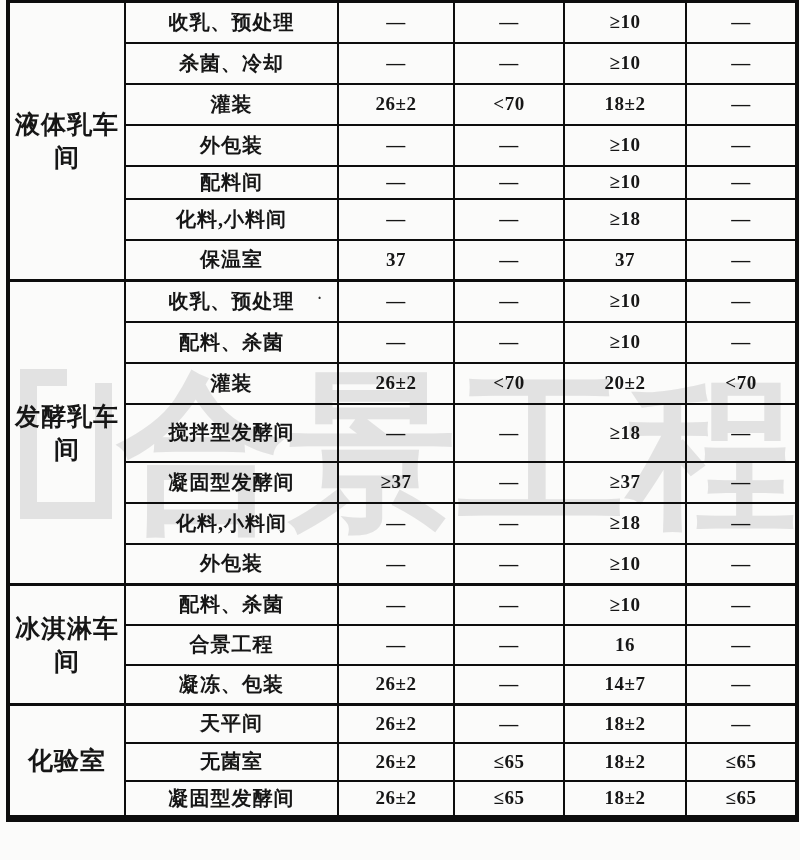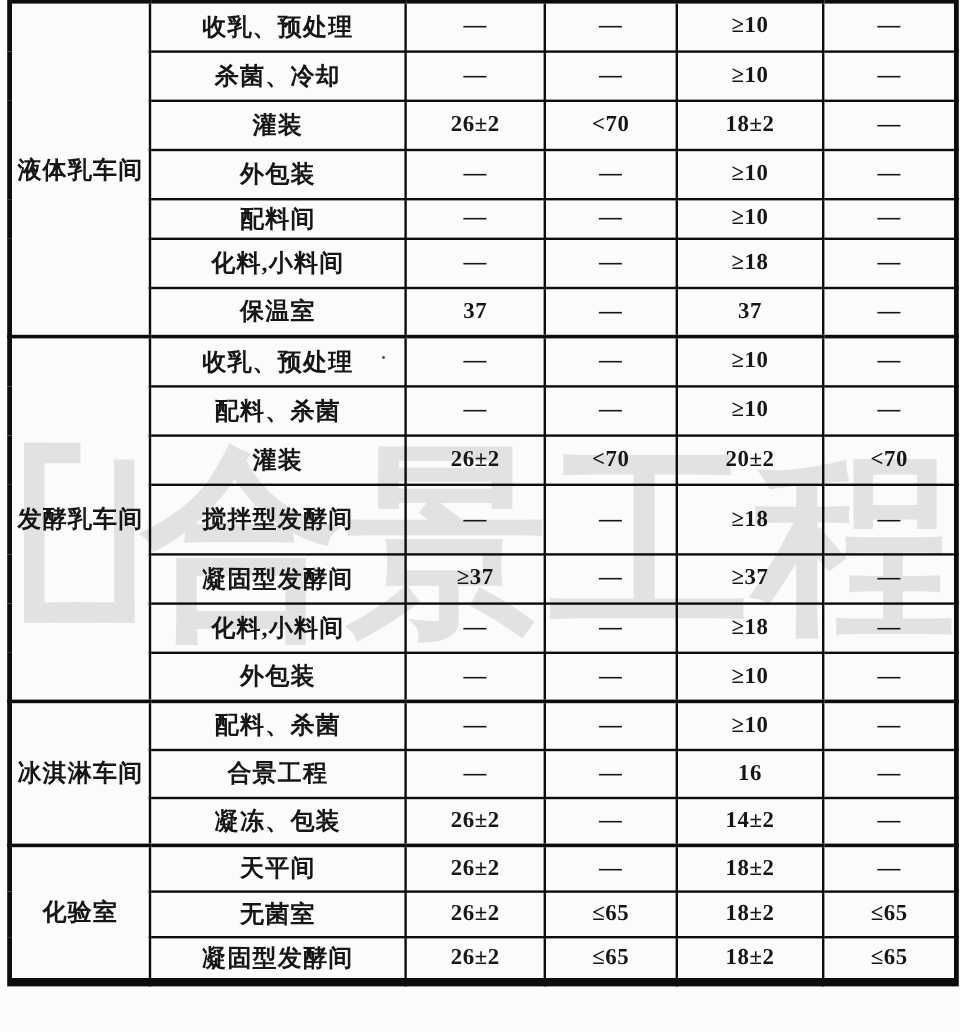--- a/index.html
+++ b/index.html
@@ -78,21 +78,21 @@
     border: 2px solid #0d0d0d;
     text-align: center;
     vertical-align: middle;
     font-weight: bold;
     color: #161616;
     padding: 0;
     overflow: hidden;
   }
   table.spec { border: 4px solid #0d0d0d; border-bottom-width: 7px; border-top-width: 3px; }
   table.spec tr.section-start td { border-top: 3px solid #0d0d0d; }
-  td.group { font-size: 20px; letter-spacing: 1px; }
+  td.group { font-size: 25px; letter-spacing: 1px; }
   td.room  { font-size: 20px; letter-spacing: 1px; position: relative; }
   td.val   { font-size: 19px; letter-spacing: 0.5px; font-family: "Liberation Serif", "DejaVu Serif", serif; }
   .stray-dot {
     position: absolute;
     right: 14px;
     top: 50%;
     transform: translateY(-60%);
     font-size: 14px;
     color: #333;
   }
@@ -233,21 +233,21 @@
           <td class="room"><span>合景工程</span></td>
           <td class="val">—</td>
           <td class="val">—</td>
           <td class="val">16</td>
           <td class="val">—</td>
         </tr>
         <tr style="height: 40px;">
           <td class="room"><span>凝冻、包装</span></td>
           <td class="val">26±2</td>
           <td class="val">—</td>
-          <td class="val">14±2</td>
+          <td class="val">14±7</td>
           <td class="val">—</td>
         </tr>
         <tr class="section-start" style="height: 38px;">
           <td class="group" rowspan="3">化验室</td>
           <td class="room"><span>天平间</span></td>
           <td class="val">26±2</td>
           <td class="val">—</td>
           <td class="val">18±2</td>
           <td class="val">—</td>
         </tr>

